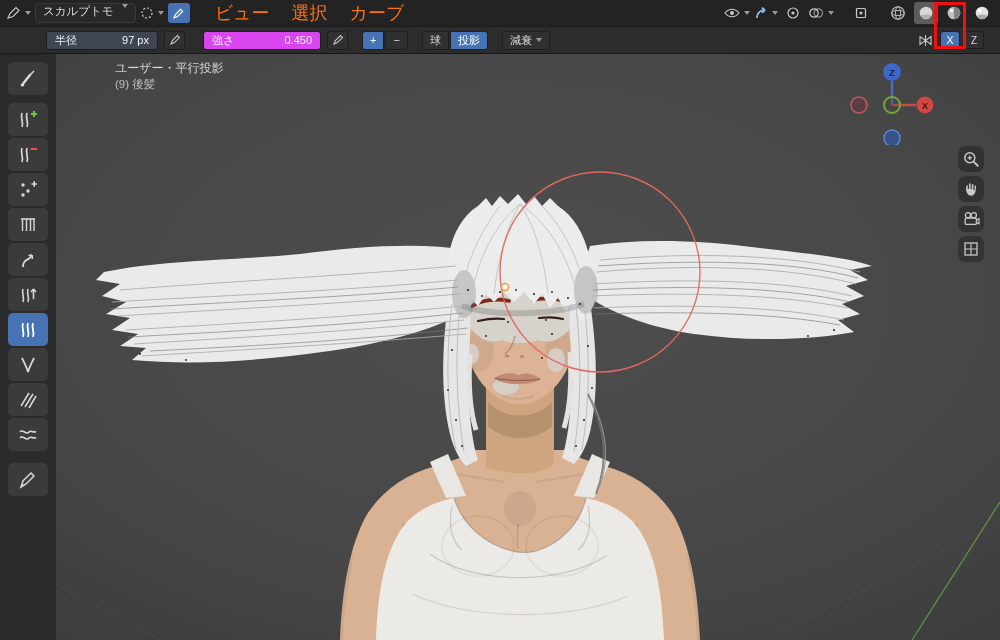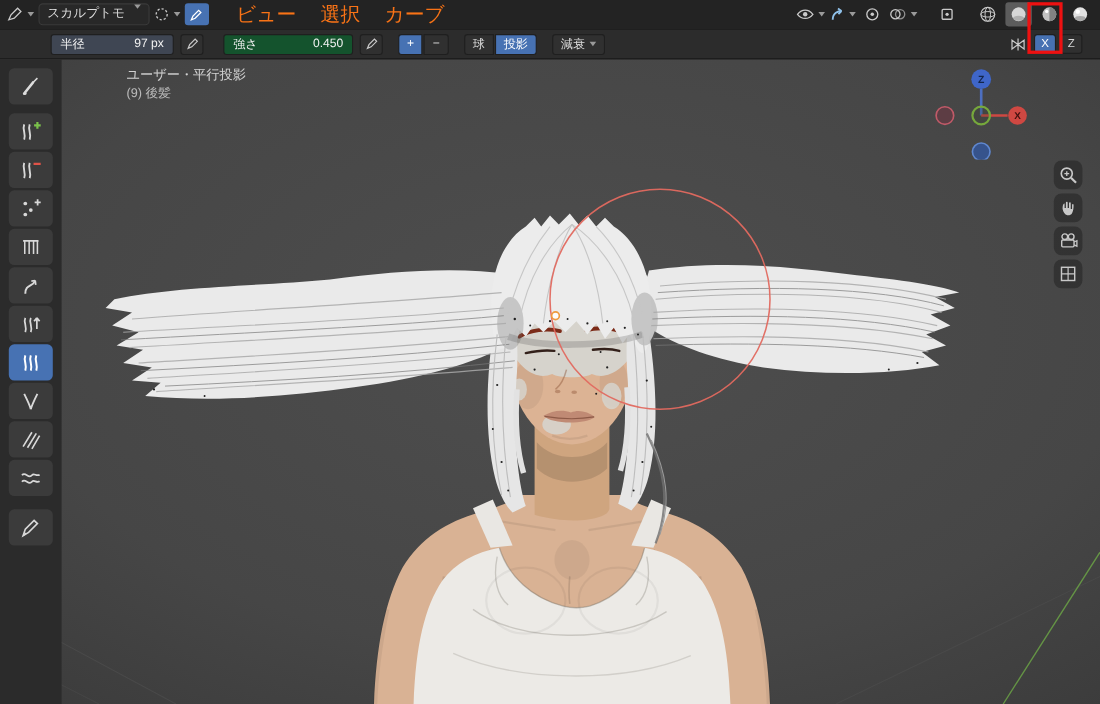--- a/index.html
+++ b/index.html
@@ -25,21 +25,21 @@
   .spacer { flex:1; }
 
   .sphere-pill { display:flex; align-items:center; justify-content:center; width:24px; height:22px;
                  border-radius:3px; background:transparent; border:none; }
   .sphere-pill.active { background:#5c5c5c; }
 
   
   .slider { position:relative; height:19px; border-radius:3px; display:flex; align-items:center;
             justify-content:space-between; padding:0 8px; font-size:11px; color:#f2f2f2; overflow:hidden; border:1px solid #1f1f1f;}
   .slider.radius { width:112px; background:#3f4653;align-items:center; }
-  .slider.strength { width:118px; background:#14532d; }
+  .slider.strength { width:118px; background:#d946ef; }
   .editbtn { width:21px; height:19px; border-radius:3px; background:#303030; border:1px solid #1f1f1f;
              display:flex; align-items:center; justify-content:center; margin-left:2px; }
   .seg { display:flex; gap:1px; margin-left:10px; }
   .segbtn { height:19px; min-width:21px; padding:0 7px; background:#303030; border:1px solid #1f1f1f;
             color:#dcdcdc; font-size:11px; display:flex; align-items:center; justify-content:center; }
   .segbtn:first-child { border-radius:3px 0 0 3px; } .segbtn:last-child { border-radius:0 3px 3px 0; }
   .segbtn.only { border-radius:3px; }
   .segbtn.active { background:#4772b3; color:#ffffff; }
   .axisbtn { width:20px; height:18px; border-radius:3px; background:#303030; border:1px solid #1f1f1f;
              color:#d8d8d8; font-size:10.5px; display:flex; align-items:center; justify-content:center; }

